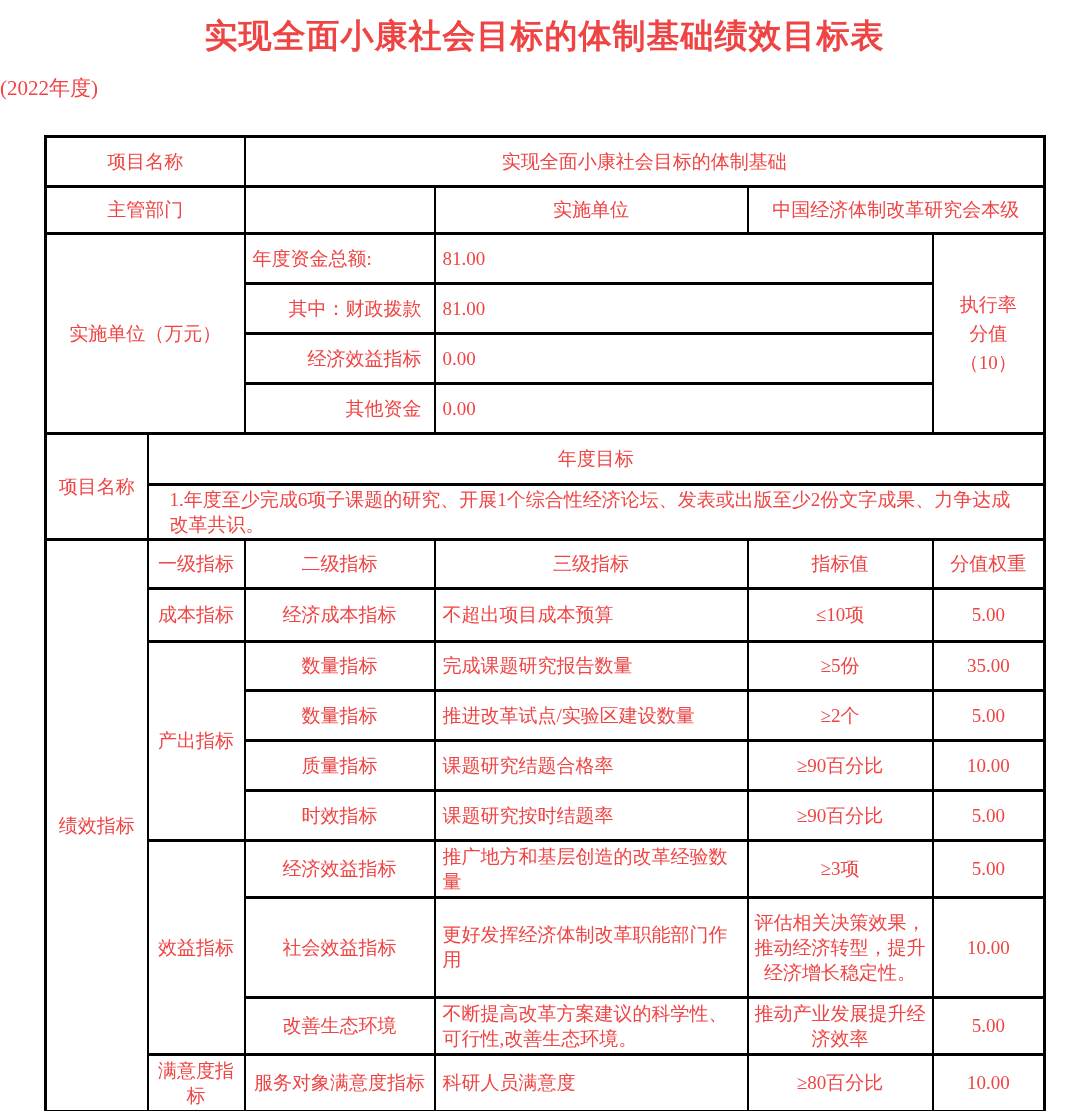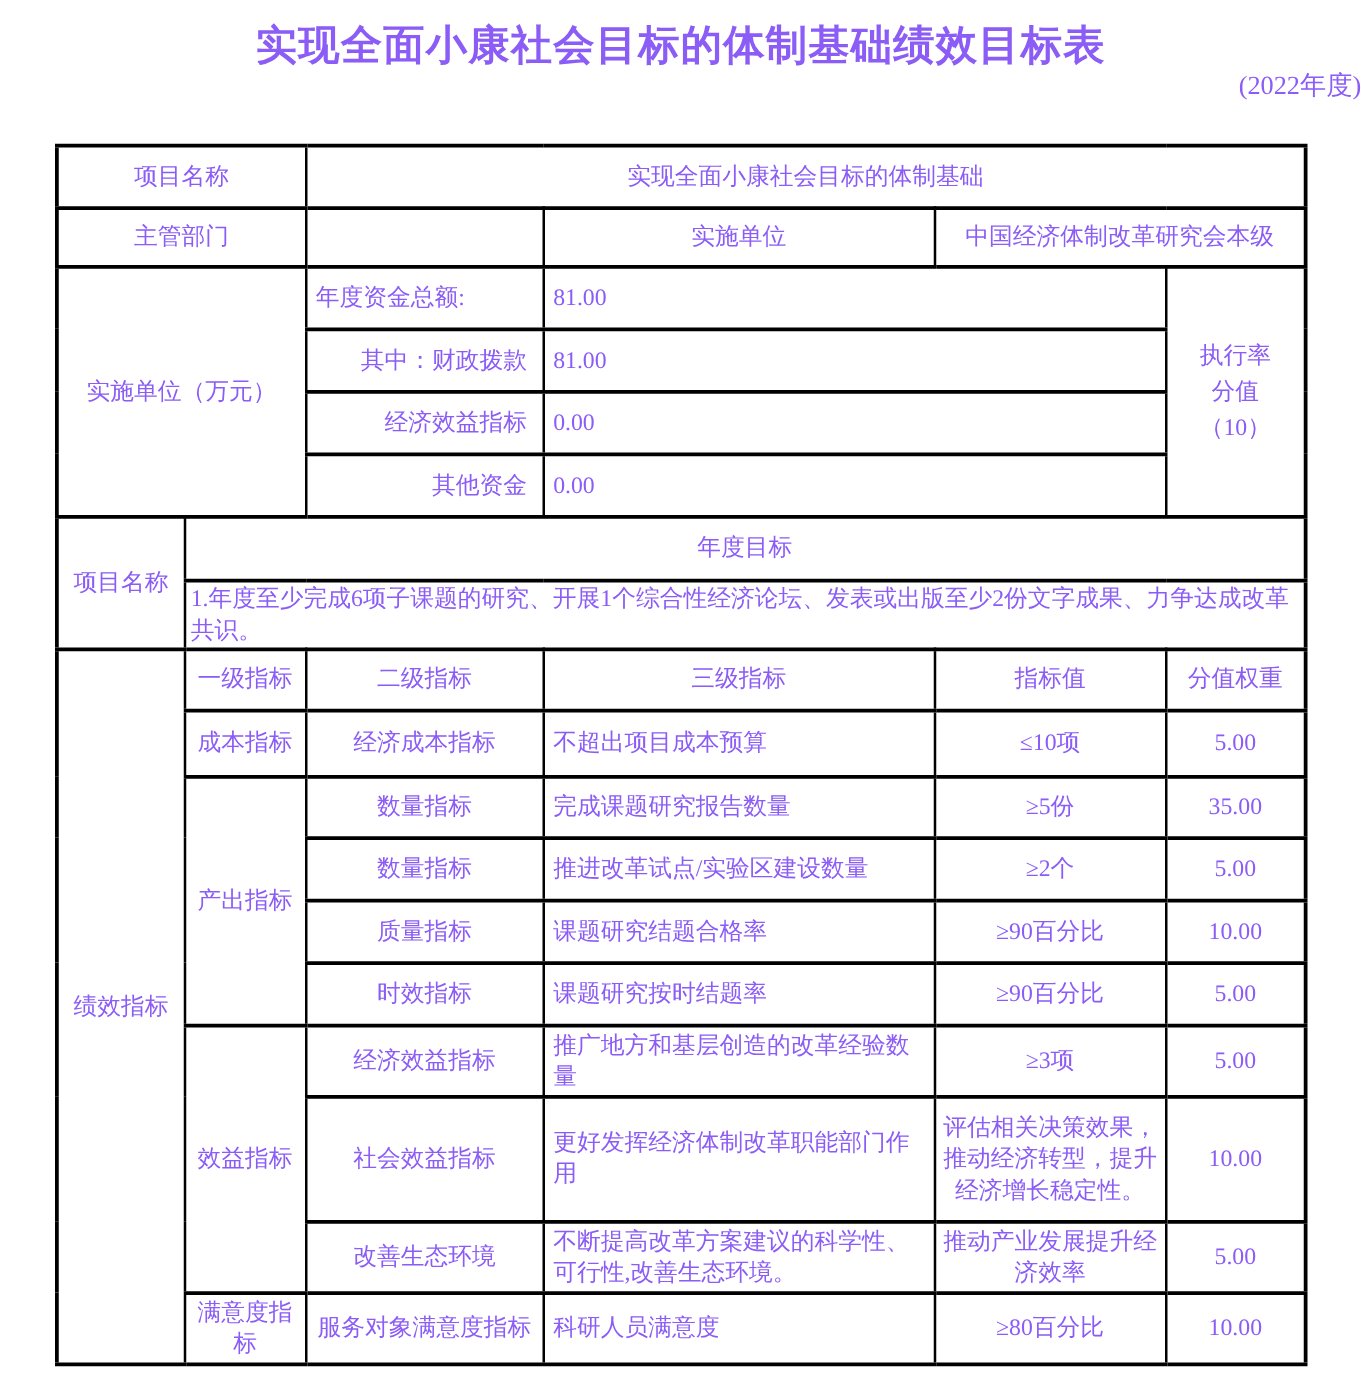--- a/index.html
+++ b/index.html
@@ -5,38 +5,38 @@
   html, body {
     margin: 0;
     padding: 0;
     background: #ffffff;
   }
   .page {
     position: relative;
     width: 1089px;
     height: 1111px;
     background: #ffffff;
-    color: #8b5cf6;
+    color: #ef4444;
     font-family: "Liberation Serif", "DejaVu Serif", serif;
     overflow: hidden;
   }
   .doc-title {
     margin: 16px 0 0 0;
     text-align: center;
     font-family: "Liberation Sans", "DejaVu Sans", sans-serif;
     font-weight: 700;
     font-size: 33px;
     letter-spacing: 1px;
     line-height: 1.2;
   }
   .doc-subtitle {
-    text-align: right;
+    margin-top: 20px;
+    text-align: left;
     font-size: 21px;
     line-height: 1.2;
-    padding-left: 40px;
   }
   table.main {
     border-collapse: collapse;
     table-layout: fixed;
     width: 999px;
     margin: 34px 0 0 44px;
     border: 3px solid #000;
   }
   td {
     border-left: 2px solid #000;
@@ -46,21 +46,21 @@
     font-size: 19px;
     line-height: 25px;
     text-align: center;
     vertical-align: middle;
     padding: 2px 3px;
     overflow: hidden;
     word-break: break-all;
   }
   td.ta-left   { text-align: left;  padding-left: 7px;  }
   td.ta-right  { text-align: right; padding-right: 12px; }
-  td.goal-content { text-align: left; padding: 1px 4px; vertical-align: top; }
+  td.goal-content { text-align: left; padding: 1px 21px; vertical-align: top; }
   .stack-line { display: block; line-height: 29px; }
 </style>
 </head>
 <body>
 
 <div class="page">
 
   <h1 class="doc-title">实现全面小康社会目标的体制基础绩效目标表</h1>
   <div class="doc-subtitle">(2022年度)</div>
 

